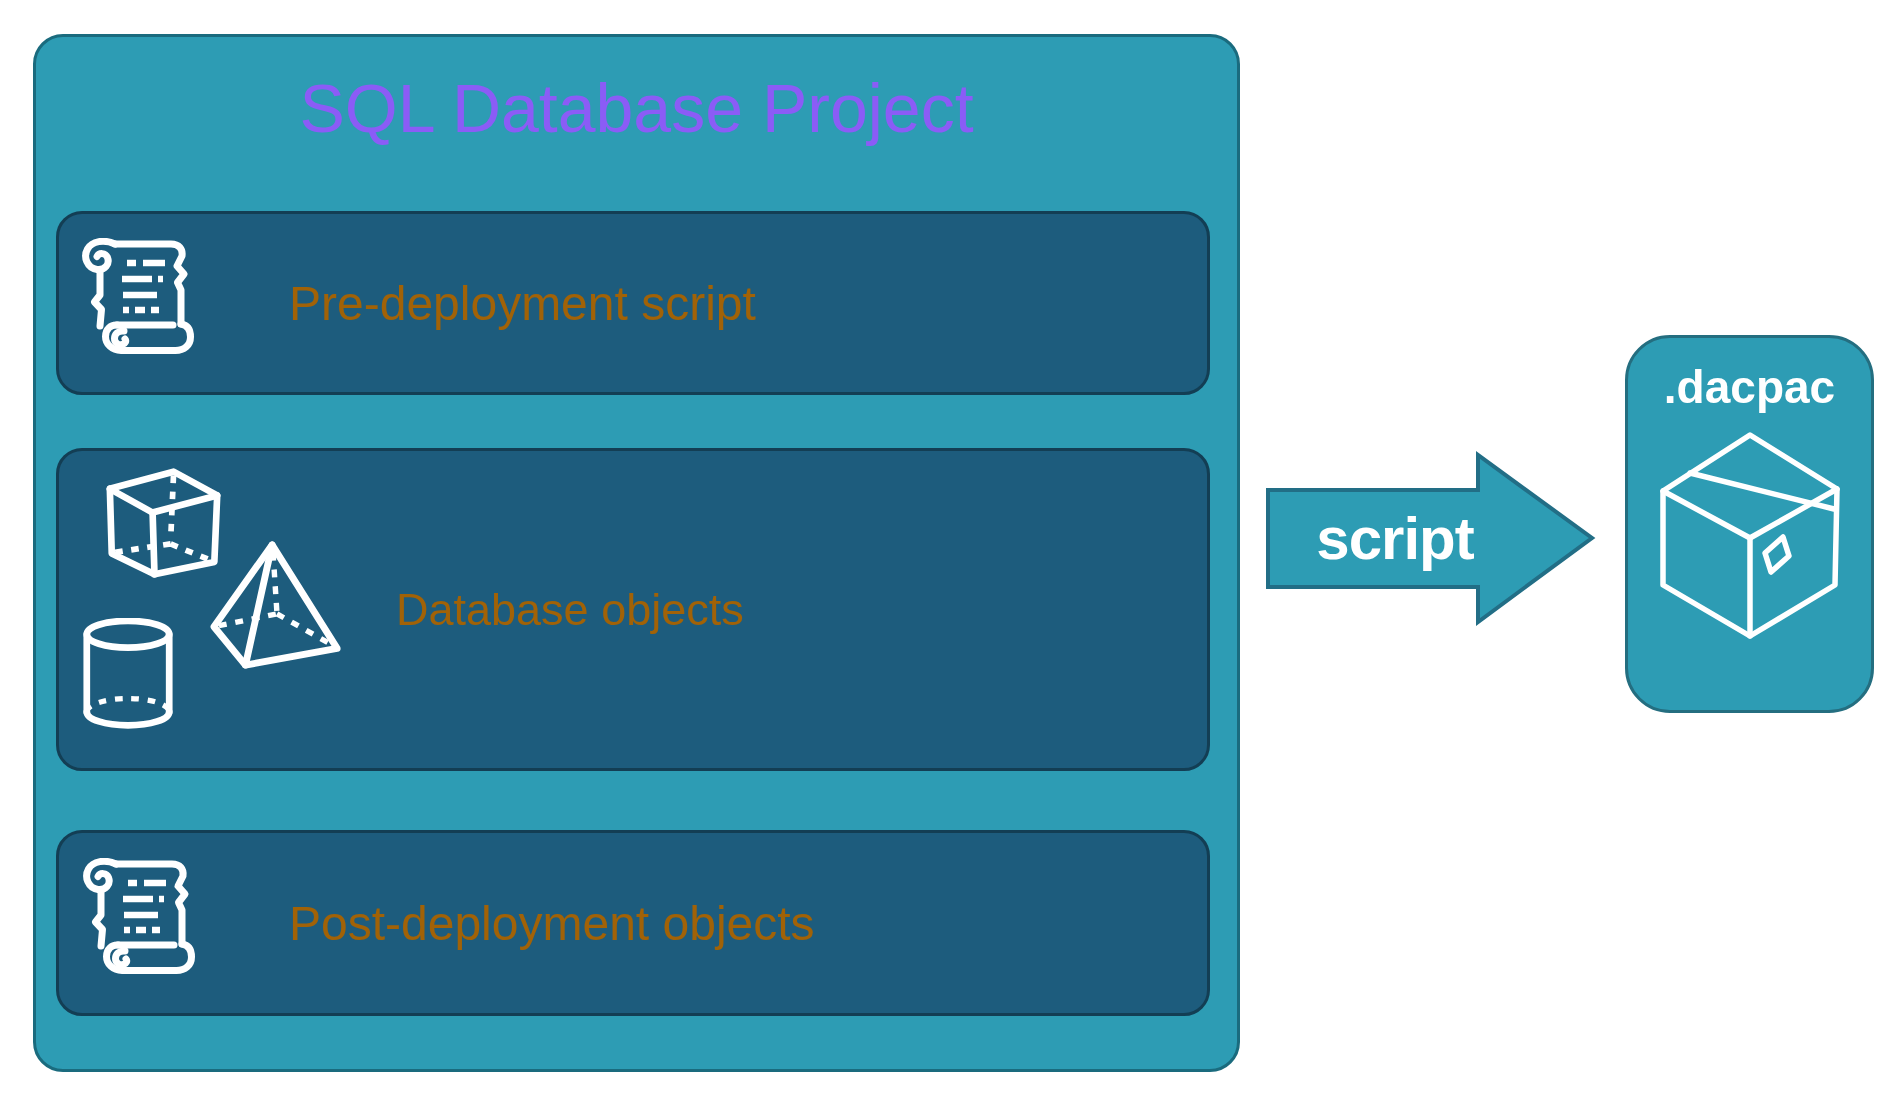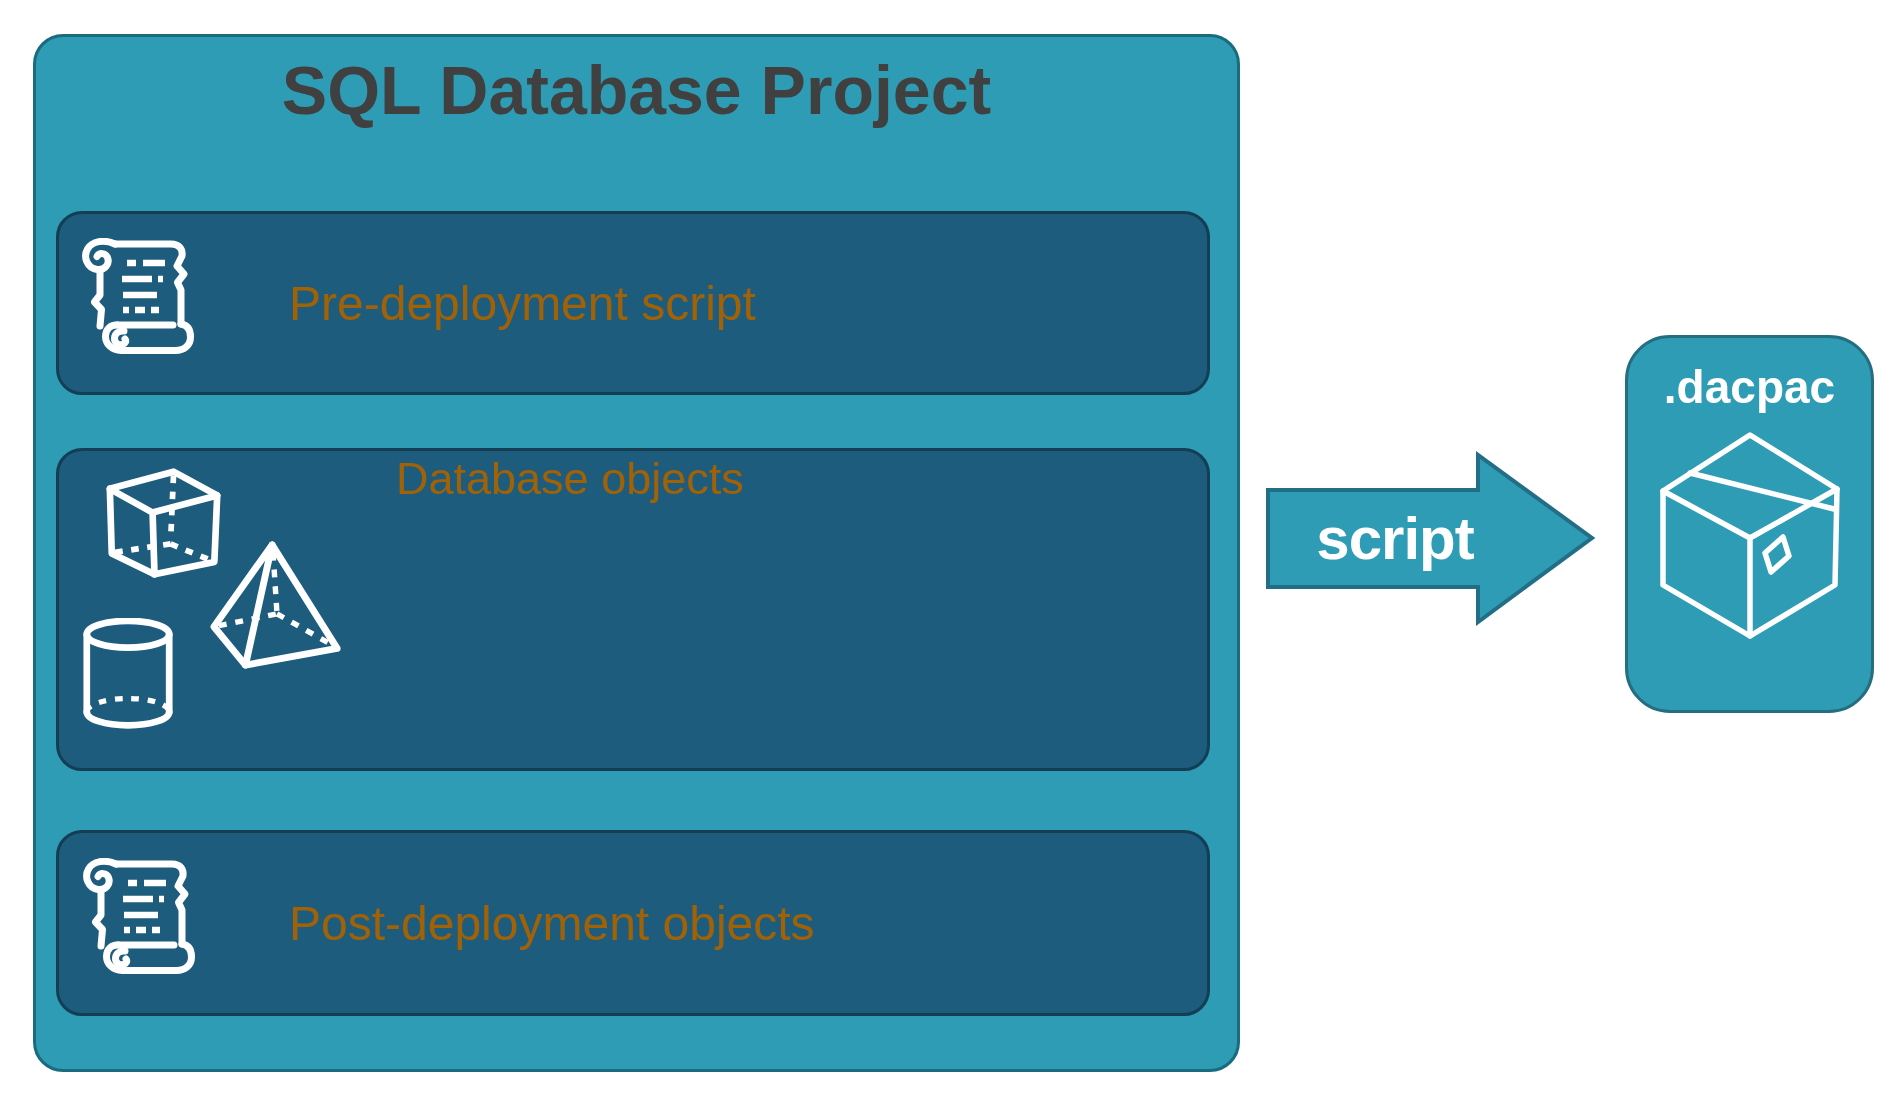--- a/index.html
+++ b/index.html
@@ -5,41 +5,41 @@
   html,body{margin:0;padding:0;background:#ffffff;}
   body{font-family:"Liberation Sans","DejaVu Sans",sans-serif;}
   #stage{position:relative;width:1900px;height:1100px;background:#ffffff;overflow:hidden;}
 
   
   .project-box{
     position:absolute;left:33px;top:34px;width:1201px;height:1032px;
     background:#2D9CB4;border:3px solid #1A6B7E;border-radius:30px;
   }
   .project-title{
-    position:absolute;left:33px;top:24px;width:1207px;height:132px;
+    position:absolute;left:33px;top:42px;width:1207px;height:132px;
     display:flex;align-items:center;justify-content:center;
-    color:#404040;font-size:68px;font-weight:700;letter-spacing:0px;
+    color:#8b5cf6;font-size:68px;font-weight:400;letter-spacing:0px;
   }
 
   
   .panel{
     position:absolute;left:56px;width:1154px;
     background:#1D5C7D;border:3px solid #133E54;border-radius:26px;
     box-sizing:border-box;
   }
   .panel-pre {top:211px;height:184px;}
   .panel-obj {top:448px;height:323px;}
   .panel-post{top:830px;height:186px;}
 
   .panel-label{
     position:absolute;color:#a16207;font-size:48px;font-weight:400;
     display:flex;align-items:center;
   }
   .label-pre {left:289px;top:211px;height:184px;}
-  .label-obj {left:396px;top:448px;height:323px;flex-direction:row;align-items:flex-start;justify-content:center;font-size:45px;line-height:62px;}
+  .label-obj {left:396px;top:448px;height:323px;flex-direction:column;align-items:flex-start;justify-content:center;font-size:45px;line-height:62px;}
   .label-post{left:289px;top:830px;height:186px;}
 
   
   .icon{position:absolute;}
   .icon-scroll-pre {left:77px;top:238px;width:118px;height:118px;}
   .icon-scroll-post{left:78px;top:858px;width:118px;height:118px;}
   .icon-cube      {left:104px;top:466px;width:120px;height:114px;}
   .icon-pyramid   {left:210px;top:540px;width:135px;height:133px;}
   .icon-cylinder  {left:80px;top:618px;width:96px;height:115px;}
 

